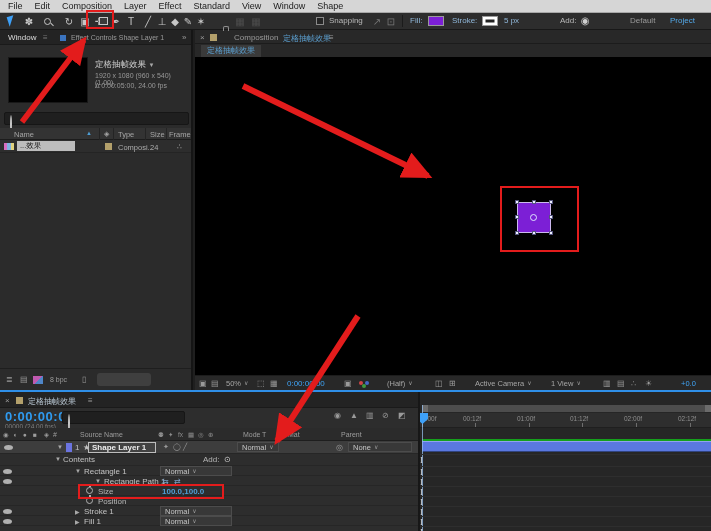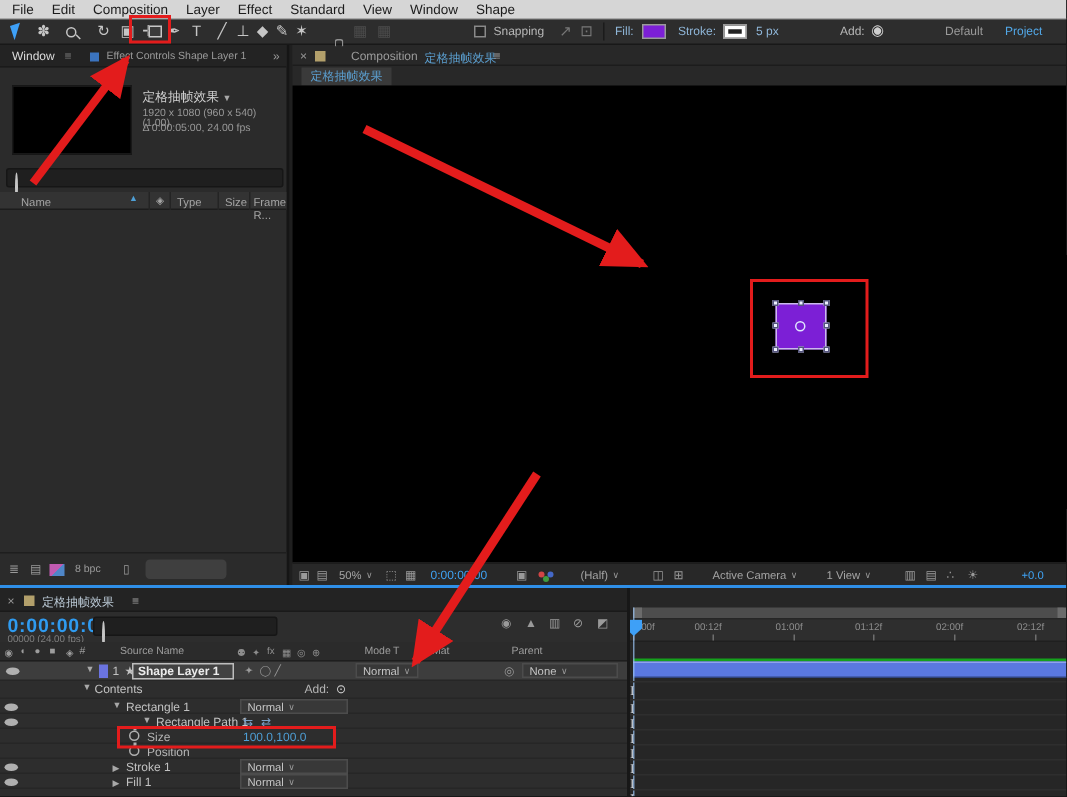--- a/index.html
+++ b/index.html
@@ -190,20 +190,28 @@
       <span class="colline" style="left:99px"></span>
       <span class="abs" style="left:104px;top:2px;font-size:7px">◈</span>
       <span class="colline" style="left:113px"></span>
       <span class="abs" style="left:118px;top:2px">Type</span>
       <span class="colline" style="left:145px"></span>
       <span class="abs" style="left:150px;top:2px">Size</span>
       <span class="colline" style="left:166px"></span>
       <span class="abs" style="left:169px;top:2px">Frame R...</span>
     </div>
 
+    <div class="prow">
+      <span class="abs" style="left:4px;top:3px;width:10px;height:7px;background:linear-gradient(90deg,#d86ec0 0 33%,#7fb2e0 33% 66%,#e0d27f 66%)"></span>
+      <span class="abs" style="left:17px;top:1px;width:58px;height:10px;background:#bdbdbd;color:#161616;font-size:7.5px;line-height:10px;padding-left:3px">...效果</span>
+      <span class="abs" style="left:105px;top:3px;width:7px;height:7px;background:#b3a06b"></span>
+      <span class="abs" style="left:118px;top:3px">Composi...</span>
+      <span class="abs" style="left:150px;top:3px">24</span>
+      <span class="abs" style="left:177px;top:2px;color:#b5b5b5">∴</span>
+    </div>
 
     <div class="pbottom">
       <span class="abs" style="left:6px;top:6px;font-size:8px">≣</span>
       <span class="abs" style="left:20px;top:6px;font-size:8px">▤</span>
       <span class="abs" style="left:33px;top:7px;width:10px;height:8px;background:linear-gradient(135deg,#c05ab0 0 50%,#4f86c8 50%)"></span>
       <span class="abs" style="left:50px;top:7px">8 bpc</span>
       <span class="abs" style="left:82px;top:6px;font-size:8px">▯</span>
       <span class="abs" style="left:97px;top:4px;width:54px;height:13px;background:#3f3f3f;border-radius:3px"></span>
     </div>
   </div>
@@ -332,21 +340,21 @@
         <div class="tl-row" style="height: 10px;">
           <span class="i-eye" style="position: absolute; left: 3px; top: 3px;"></span>
           <span class="exp" style="position: absolute; left: 95px; top: 2px;">▼</span>
           <span class="rowlbl" style="position: absolute; left: 104px; top: 1px;">Rectangle Path 1</span>
           <span style="position: absolute; left: 162px; top: 1px; font-size: 8px; color: rgb(122, 160, 200);">⇆</span>
           <span style="position: absolute; left: 174px; top: 1px; font-size: 8px; color: rgb(122, 160, 200);">⇄</span>
         </div>
         <div class="tl-row" style="height: 10px;">
           <span class="i-stopwatch" style="position: absolute; left: 86px; top: 1px;"></span>
           <span class="rowlbl" style="position: absolute; left: 98px; top: 1px; color: rgb(181, 181, 181);">Size</span>
-          <span class="rowval" style="position: absolute; left: 162px; top: 1px;">100.0,100.0</span>
+          <span class="rowval" style="position: absolute; left: 162px; top: 1px; font-weight: bold;">100.0,100.0</span>
         </div>
         <div class="tl-row" style="height: 10px;">
           <span class="i-stopwatch" style="position: absolute; left: 86px; top: 1px;"></span>
           <span class="rowlbl" style="position: absolute; left: 98px; top: 1px; color: rgb(181, 181, 181);">Position</span>
           <span class="rowval" style="position: absolute; left: 162px; top: 16px;">0.0,0.0</span>
         </div>
         <div class="tl-row" style="height: 10px;">
           <span class="i-eye" style="position: absolute; left: 3px; top: 3px;"></span>
           <span class="exp" style="position: absolute; left: 75px; top: 2px;">▶</span>
           <span class="rowlbl" style="position: absolute; left: 84px; top: 1px;">Stroke 1</span>

